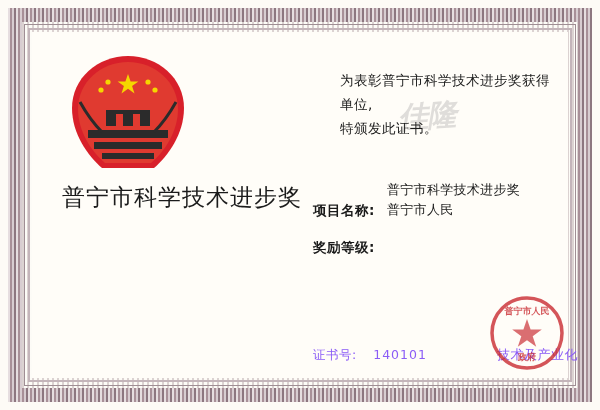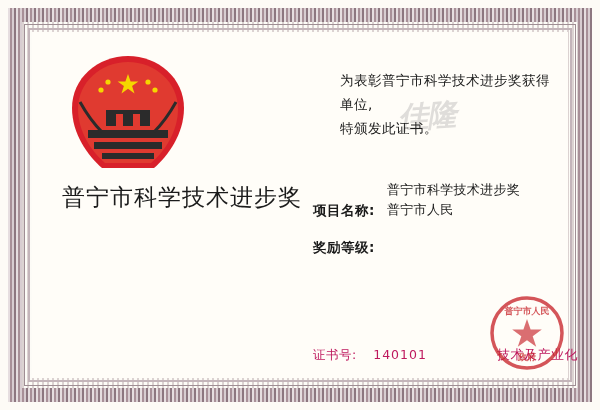--- a/index.html
+++ b/index.html
@@ -167,21 +167,21 @@
   .field-value .v2 { display: block; }
 
   .footer {
     position: absolute;
     left: 313px;
     bottom: 46px;
     width: 265px;
     display: flex;
     align-items: baseline;
     justify-content: space-between;
-    color: #be185d;
+    color: #8b5cf6;
   }
   .cert-no {
     font-size: 12.5px;
     letter-spacing: 0.5px;
   }
   .cert-no .num {
     margin-left: 12px;
     letter-spacing: 1px;
   }
   .date {

